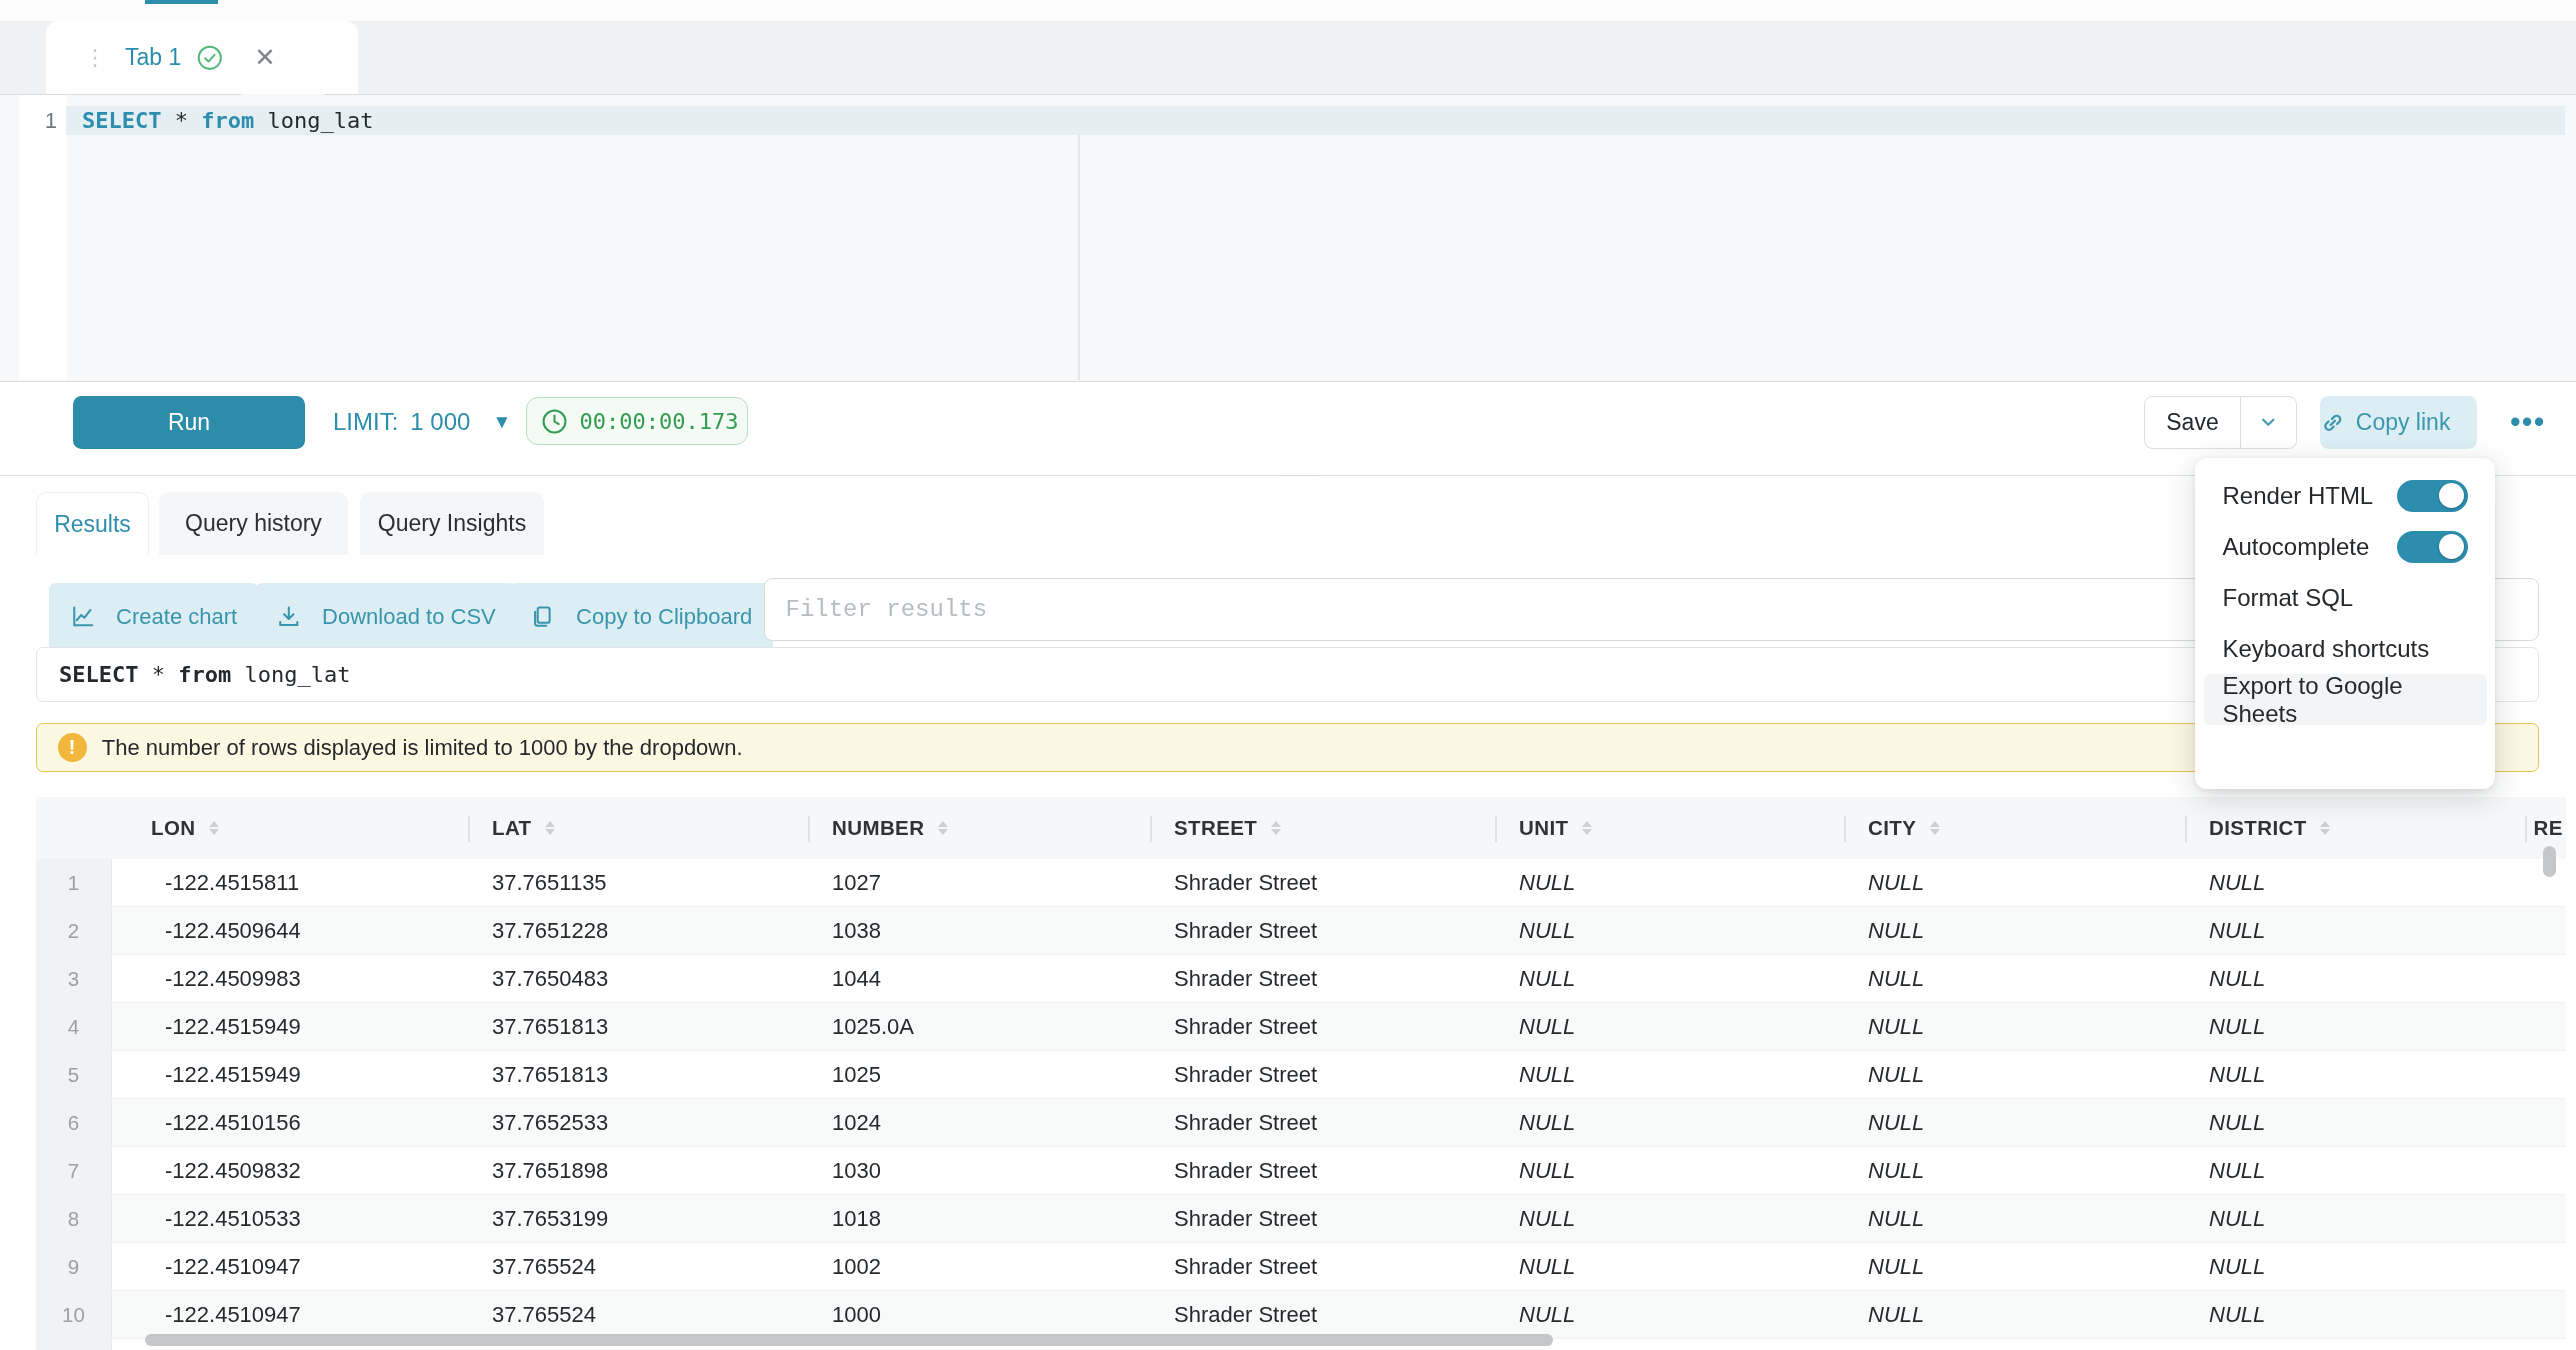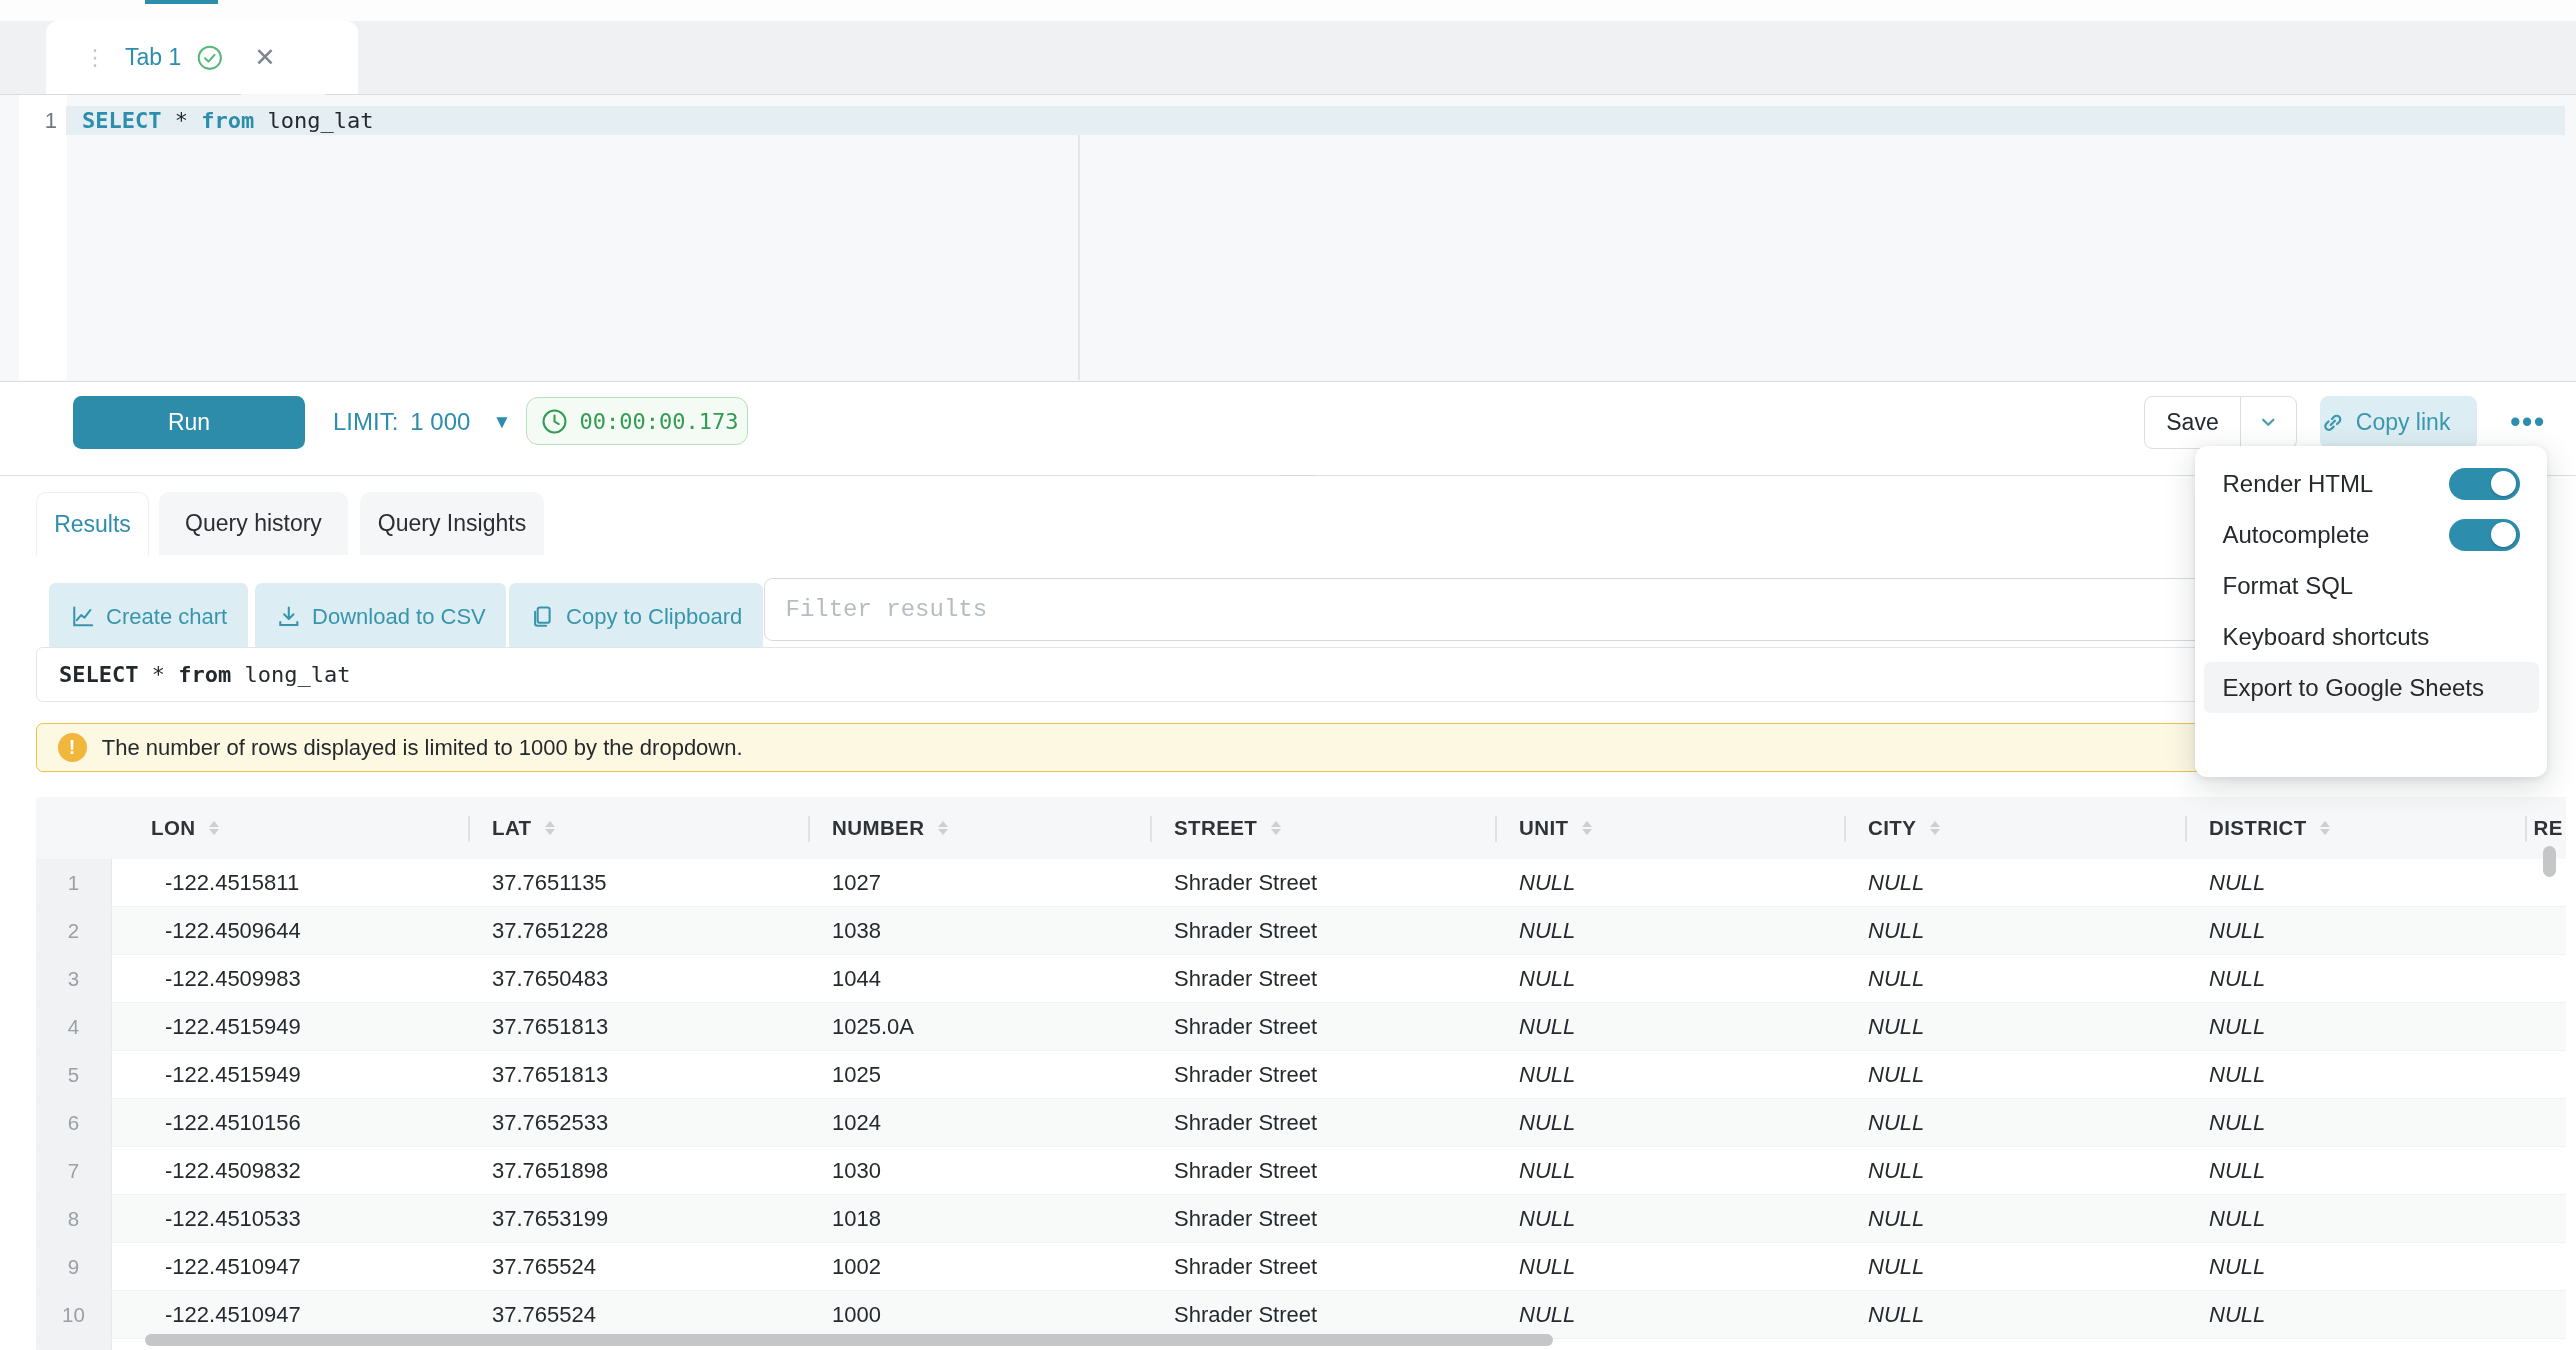--- a/index.html
+++ b/index.html
@@ -62,21 +62,21 @@
   .rtab{top:492px;height:63px;border-radius:10.2px 10.2px 0 0;display:flex;align-items:center;
         justify-content:center;font-size:23px;box-sizing:border-box;}
   .rtab.active{background:#ffffff;color:#2d8dad;border:1.7px solid #eceef0;border-bottom:none;}
   .rtab.idle{background:#f5f6f7;color:#2b2f33;}
   #rtab0{left:36px;width:113px;}
   #rtab1{left:159px;width:189px;}
   #rtab2{left:360px;width:184px;}
 
   
   .tbtn{top:583px;height:68px;background:#dceef3;border-radius:6.8px;display:flex;align-items:center;
-        color:#3895ac;font-size:22px;gap:11px;padding:0 20.5px;box-sizing:border-box;}
+        color:#3895ac;font-size:22px;gap:21px;padding:0 20.5px;box-sizing:border-box;}
   #tb0{left:49px;} #tb1{left:255px;} #tb2{left:509px;}
   .filter{left:764px;top:578px;width:1775px;height:63px;border:1.7px solid #d7dadd;border-radius:8.5px;
           box-sizing:border-box;background:#fff;font-size:24px;color:#24292e;padding:0 20.5px;outline:none;
           font-family:Liberation Mono, monospace;}
   .filter::placeholder{color:#b6bcc1;}
 
   
   .echo{left:36px;top:647px;width:2503px;height:55px;background:#fff;border:1.7px solid #e2e4e7;
         border-radius:6.8px;box-sizing:border-box;display:flex;align-items:center;font-size:22px;}
   .echo span{margin-left:0;}
@@ -107,21 +107,21 @@
   .td:first-child{justify-content:center;padding-left:0;color:#9aa0a6;font-size:20.5px;
                   background:#f1f2f3;border-right:1.7px solid #e6e8ea;}
   .td:nth-child(2){padding-left:53px;}
   .td.null{font-style:italic;}
 
   
   .hscroll{left:145px;top:1334px;width:1408px;height:12px;border-radius:6px;background:#c4c6c8;z-index:6;}
   .vscroll{left:2543px;top:846px;width:12.8px;height:31px;border-radius:6.8px;background:#c4c6c8;z-index:6;}
 
   
-  .menu{left:2195px;top:446px;width:352px;height:331px;background:#ffffff;border-radius:12px;
+  .menu{left:2195px;top:458px;width:300px;height:331px;background:#ffffff;border-radius:12px;
         box-shadow:0 8.5px 31px rgba(20,30,40,0.16), 0 1.7px 6.8px rgba(20,30,40,0.08);z-index:20;
         padding:12px 0;box-sizing:border-box;}
   .mitem{height:51px;margin:0 8.5px;border-radius:6.8px;display:flex;align-items:center;
          font-size:24px;color:#26292c;padding:0 19px;justify-content:space-between;}
   .mitem.hl{background:#f3f4f5;}
   .toggle{width:71px;height:32px;border-radius:16px;background:#2d8dad;position:relative;flex:none;}
   .toggle i{position:absolute;right:3.4px;top:3.4px;width:25.6px;height:25.6px;border-radius:50%;background:#fff;
             box-shadow:0 0.9px 2.6px rgba(0,0,0,0.25);}
   svg{display:block;}
 </style>

